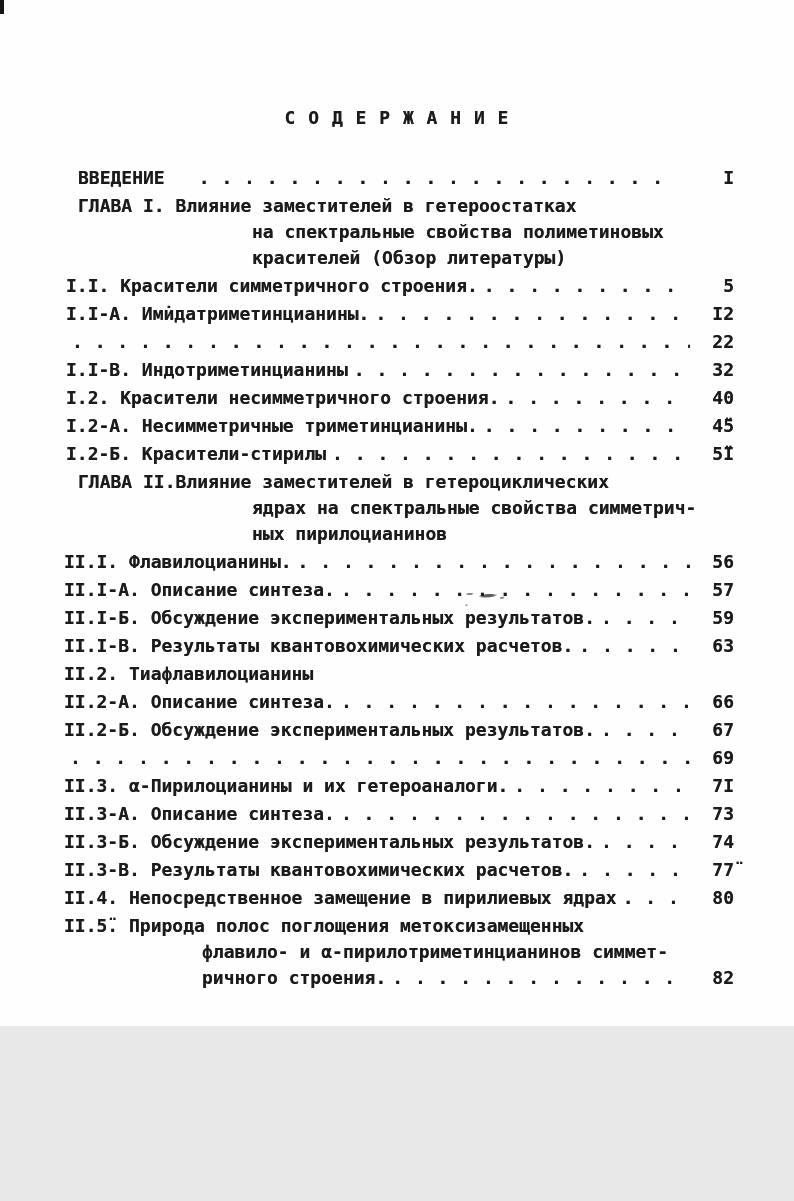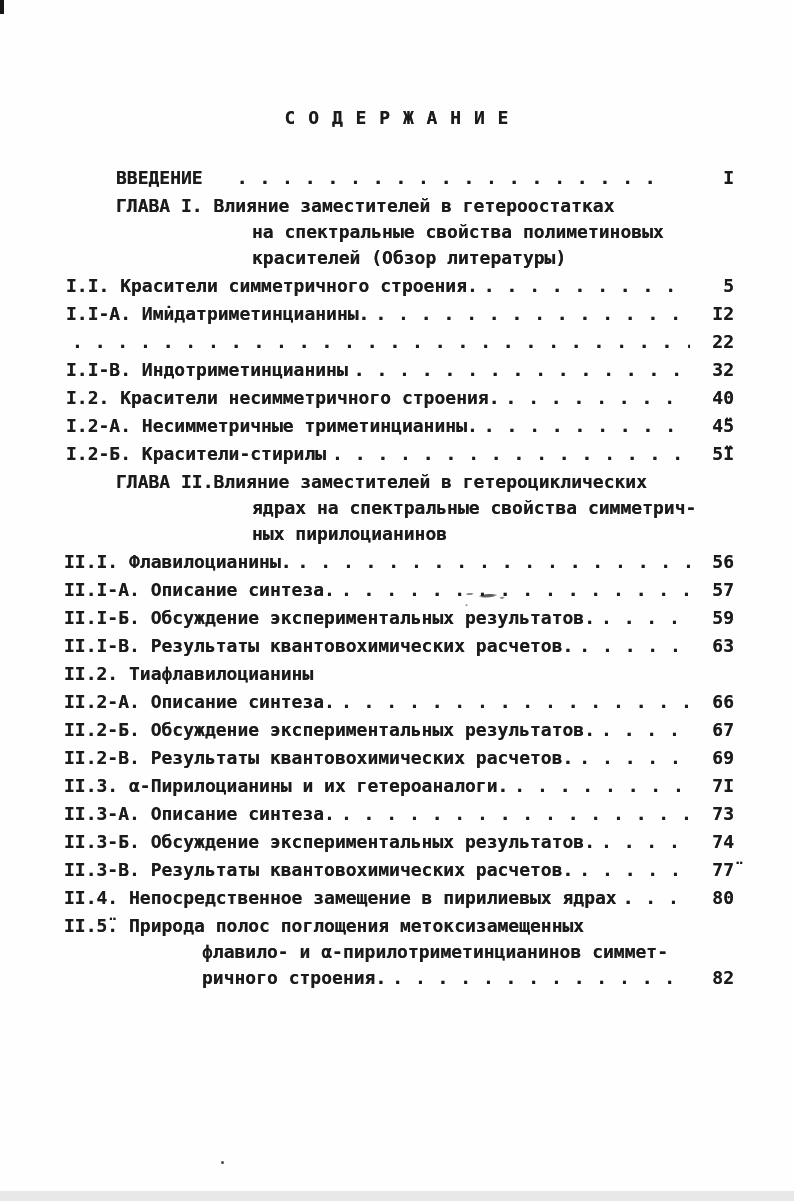--- a/index.html
+++ b/index.html
@@ -3,21 +3,21 @@
 <meta charset="utf-8">
 <style>
   html, body {
     margin: 0;
     padding: 0;
     background: #e8e8e8;
   }
   .page {
     position: relative;
     width: 794px;
-    height: 1191px;
+    height: 1026px;
     background: #fefefe;
     overflow: hidden;
     font-family: "DejaVu Sans Mono", "Liberation Mono", monospace;
     font-weight: bold;
     color: #1b1b1b;
     box-sizing: border-box;
   }
   .doc-title {
     margin: 0;
     margin-top: 106px;
@@ -47,21 +47,21 @@
     white-space: nowrap;
     margin-left: 6px;
     letter-spacing: 0.5px;
   }
   .pagenum {
     flex: none;
     width: 44px;
     text-align: right;
   }
   
-  .ind-h0 { padding-left: 116px; gap: 28px; }
+  .ind-h0 { padding-left: 78px; gap: 28px; }
   .ind-s1 { padding-left: 66px; }
   .ind-s2 { padding-left: 64px; }
   .ind-w1 { padding-left: 228px; margin-left: 24px; }
   .ind-w2 { padding-left: 202px; }
   
   .g-xl { margin-top: 37px; }
   .g-lg { margin-top: 6px; }
   .g-sm { margin-top: 4px; }
   
   .artifact-corner {
@@ -180,21 +180,20 @@
         <span class="txt">II.2-А. Описание синтеза.</span>
         <span class="leader">. . . . . . . . . . . . . . . . . . . . . . . . . . . . . . . . . . . . . . . . . . . . . . . . . . . . . . . . . . . . </span>
         <span class="pagenum">66</span>
       </div>
       <div class="row ind-s2 g-lg">
         <span class="txt">II.2-Б. Обсуждение экспериментальных результатов.</span>
         <span class="leader">. . . . . . . . . . . . . . . . . . . . . . . . . . . . . . . . . . . . . . . . . . . . . . . . . . . . . . . . . . . . </span>
         <span class="pagenum">67</span>
       </div>
       <div class="row ind-s2 g-lg">
-        <span class="txt">II.2-В. Результаты квантовохимических расчетов.</span>
         <span class="leader">. . . . . . . . . . . . . . . . . . . . . . . . . . . . . . . . . . . . . . . . . . . . . . . . . . . . . . . . . . . . </span>
         <span class="pagenum">69</span>
       </div>
       <div class="row ind-s2 g-lg">
         <span class="txt">II.3. α-Пирилоцианины и их гетероаналоги.</span>
         <span class="leader">. . . . . . . . . . . . . . . . . . . . . . . . . . . . . . . . . . . . . . . . . . . . . . . . . . . . . . . . . . . . </span>
         <span class="pagenum">7I</span>
       </div>
       <div class="row ind-s2 g-lg">
         <span class="txt">II.3-А. Описание синтеза.</span>

